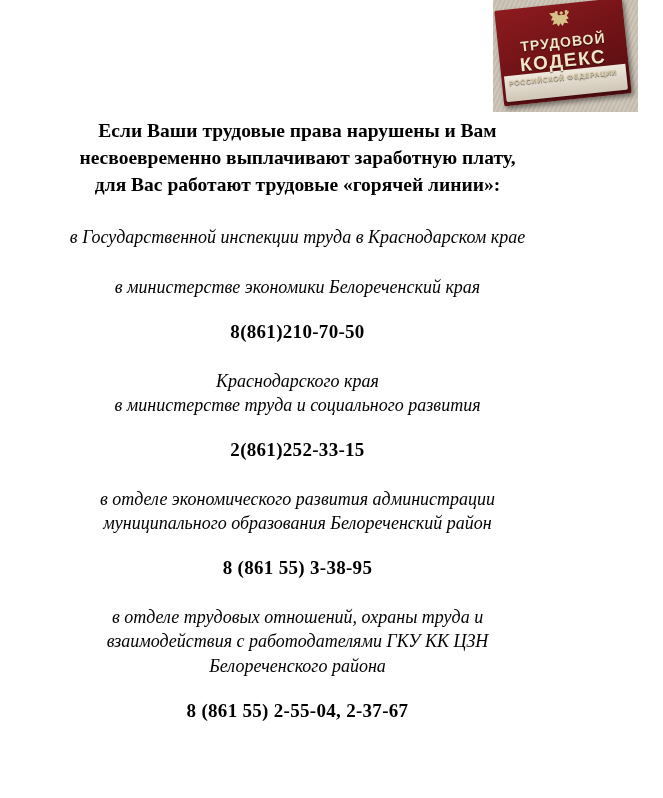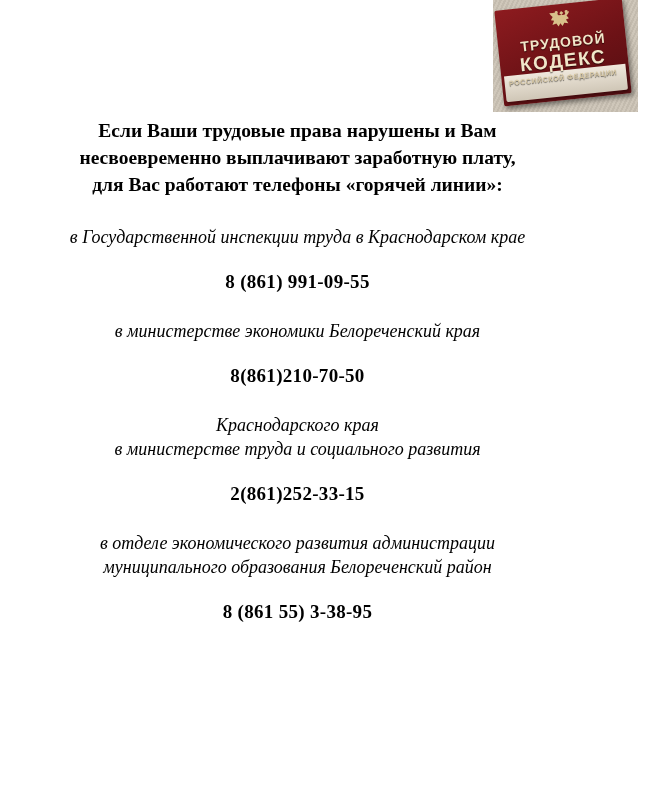--- a/index.html
+++ b/index.html
@@ -158,29 +158,28 @@
     <div class="book-title-2">КОДЕКС</div>
     <div class="book-title-3">РОССИЙСКОЙ ФЕДЕРАЦИИ</div>
   </div>
 
   <div class="content">
 
     <div class="intro">
       <div>Если Ваши трудовые права нарушены и Вам</div>
       <div>несвоевременно выплачивают заработную плату,</div>
       <div>
-        <span>для Вас работают телефоны </span><span class="underline">«горячей линии»:</span>
+        <span>для Вас работают трудовые </span><span class="underline">«горячей линии»:</span>
       </div>
     </div>
 
     <div class="block">
       <div class="org">
         <div>в Государственной инспекции труда в Краснодарском крае</div>
       </div>
-      <div class="phone">8 (861) 991-09-55</div>
     </div>
 
     <div class="block">
       <div class="org">
         <div>в министерстве экономики  Белореченский края</div>
       </div>
       <div class="phone">8(861)210-70-50</div>
     </div>
 
     <div class="block">
@@ -192,15 +191,23 @@
     </div>
 
     <div class="block">
       <div class="org">
         <div>в отделе экономического развития  администрации</div>
         <div>муниципального  образования  Белореченский район</div>
       </div>
       <div class="phone">8 (861 55) 3-38-95</div>
     </div>
 
+    <div class="block">
+      <div class="org">
+        <div>в отделе трудовых отношений, охраны труда и</div>
+        <div>взаимодействия с работодателями ГКУ КК ЦЗН</div>
+        <div>Белореченского района</div>
+      </div>
+      <div class="phone">8 (861 55) 2-55-04, 2-37-67</div>
+    </div>
 
   </div>
 </div>
 
 </body></html>

